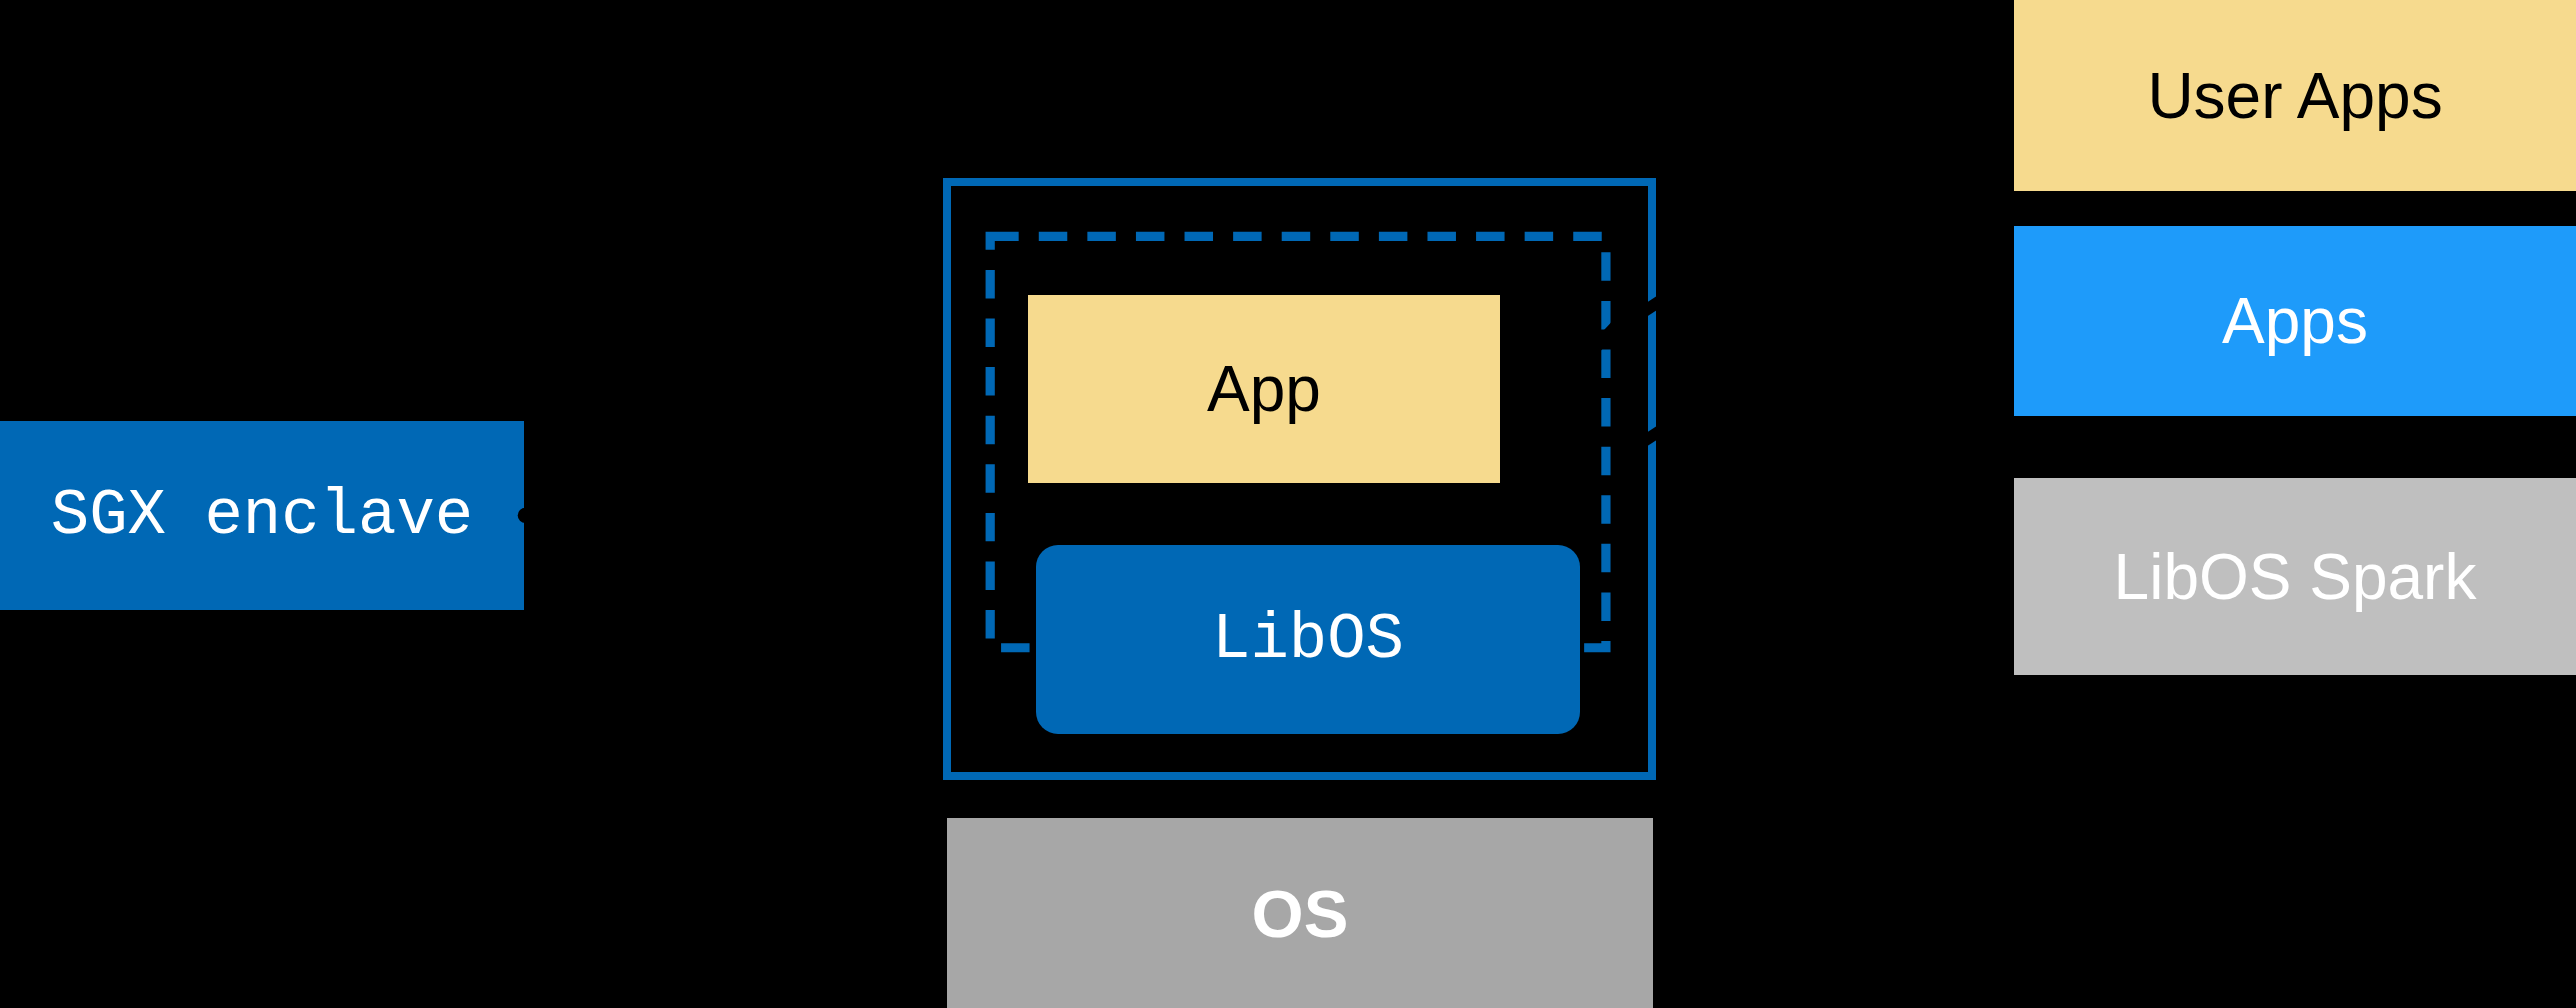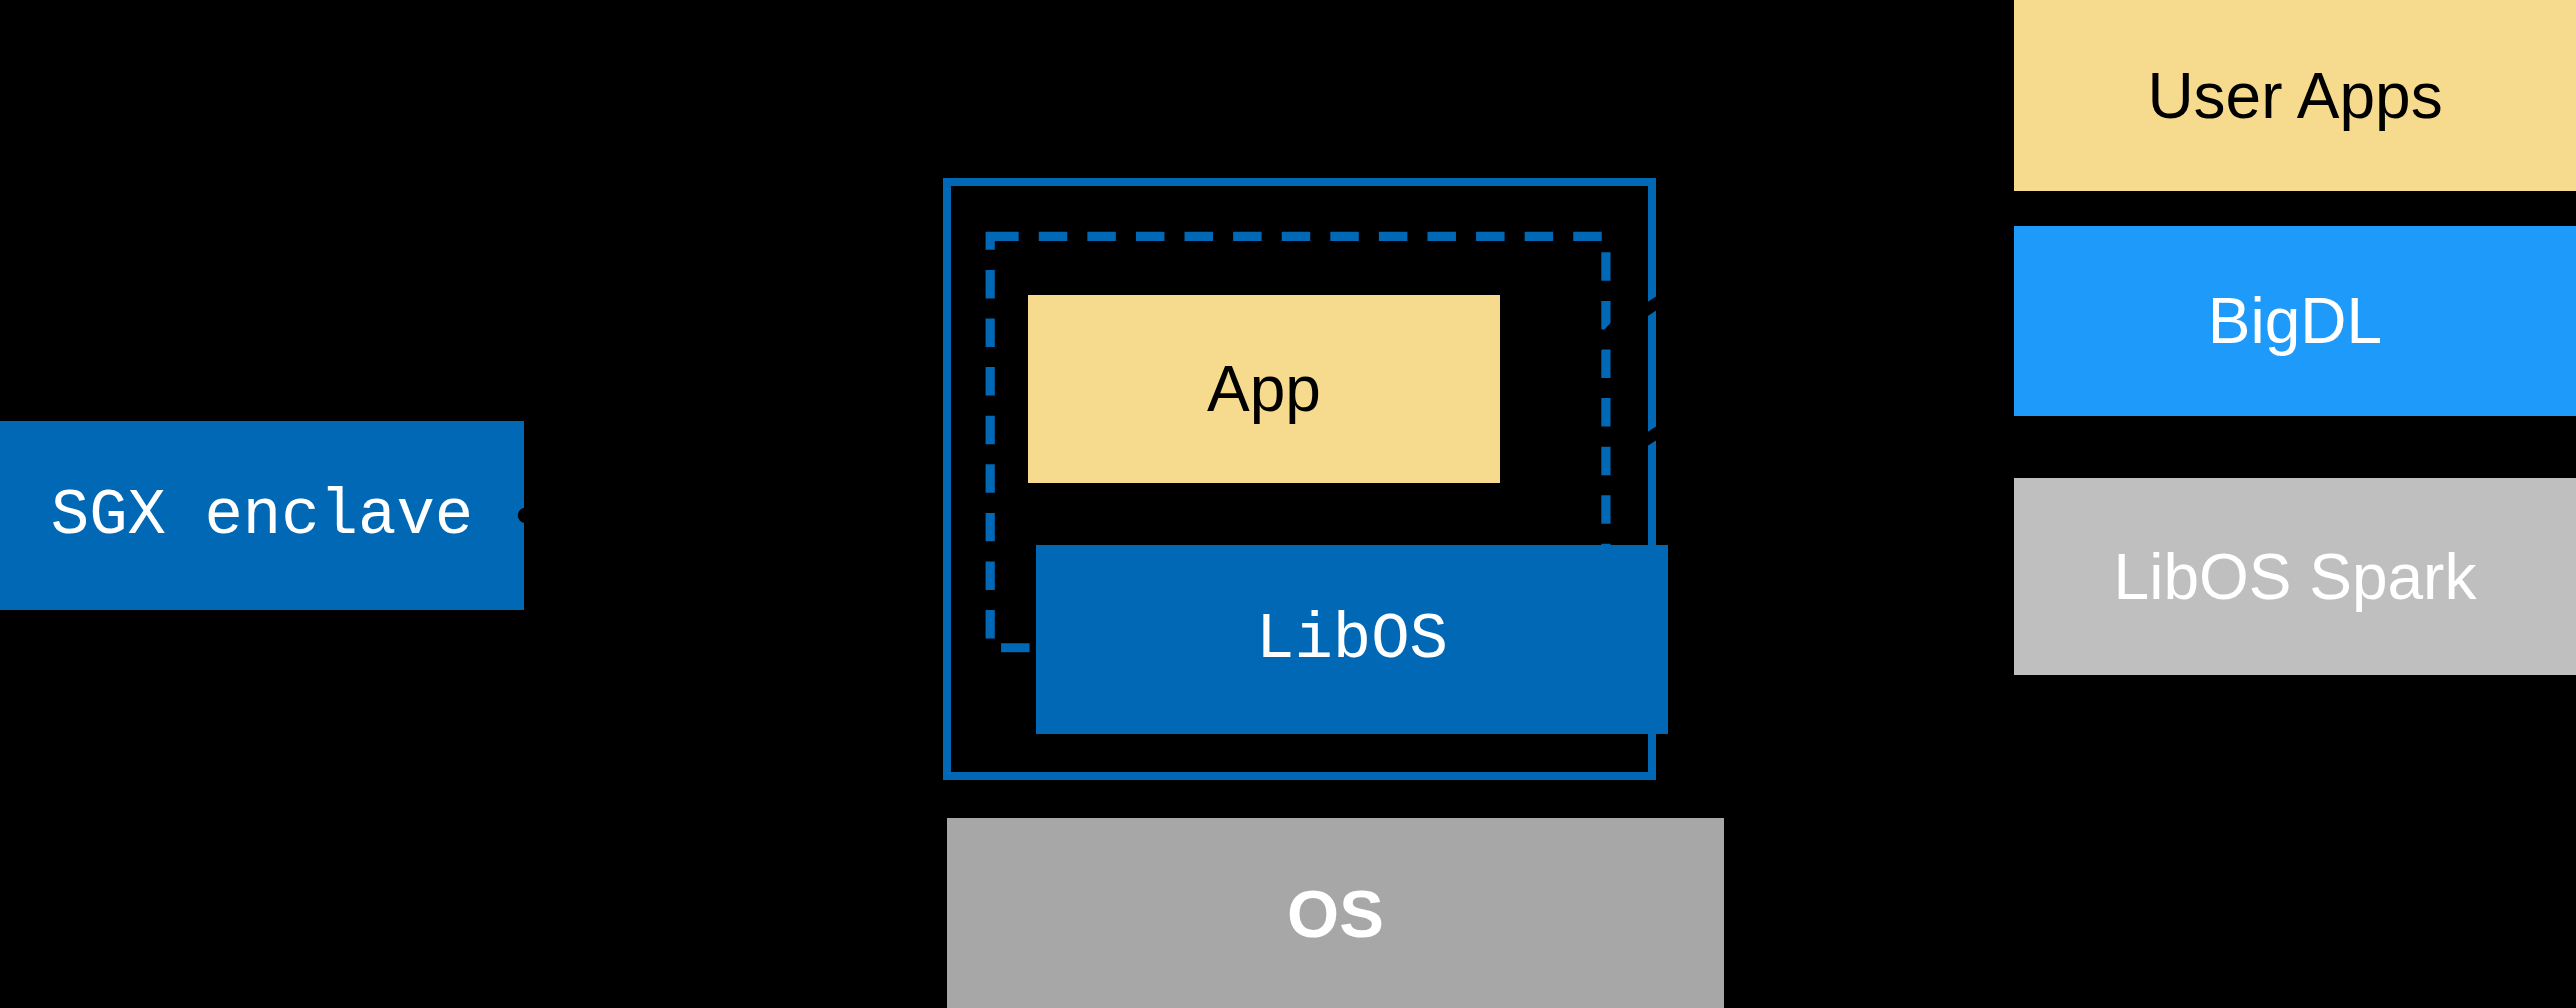--- a/index.html
+++ b/index.html
@@ -37,23 +37,23 @@
     width: 697px; height: 586px;
     border: 8.4px solid var(--intel-blue, #0068B5);
   }
   #dashed-layer, #marks-layer {
     position: absolute;
     left: 0; top: 0;
     width: 2576px; height: 1009px;
     pointer-events: none;
   }
   #app-box   { left: 1028px; top: 295px; width: 472px; height: 188px; }
-  #libos-box { left: 1036px; top: 545px; width: 632px; height: 189px; }
+  #libos-box { left: 1036px; top: 545px; width: 544px; height: 189px; border-radius: 22px; }
   #os-box {
-    left: 947px; top: 818px; width: 777px; height: 190px;
+    left: 947px; top: 818px; width: 706px; height: 190px;
     background: var(--gray-os, #A7A7A7); color: #ffffff;
     font-weight: bold; font-size: 67px;
   }
 
   
   #user-apps-box    { left: 2014px; top: 0;     width: 562px; height: 191px; }
   #bigdl-box        { left: 2014px; top: 226px; width: 562px; height: 190px;
                       background: var(--bigdl-blue, #1E9BFA); color: #ffffff; }
   #apache-spark-box { left: 2014px; top: 478px; width: 562px; height: 197px;
                       background: var(--gray-spark, #BFBFBF); color: #ffffff; }
@@ -80,21 +80,21 @@
     <span>LibOS</span>
   </div>
   <div id="os-box" class="box">
     <span>OS</span>
   </div>
 
   <div id="user-apps-box" class="box yellow-box">
     <span>User Apps</span>
   </div>
   <div id="bigdl-box" class="box">
-    <span>BigDL</span>
+    <span>Apps</span>
   </div>
   <div id="apache-spark-box" class="box">
     <span>LibOS Spark</span>
   </div>
 
   <svg id="marks-layer" viewBox="0 0 3075 1204">
     <circle cx="627" cy="615" r="9" fill="#000000"></circle>
     <circle cx="1852" cy="464" r="8" fill="#000000"></circle>
     <line x1="1954" y1="377" x2="1994" y2="351" stroke="#000000" stroke-width="14"></line>
     <line x1="1939" y1="378" x2="1896" y2="424" stroke="#000000" stroke-width="14"></line>

